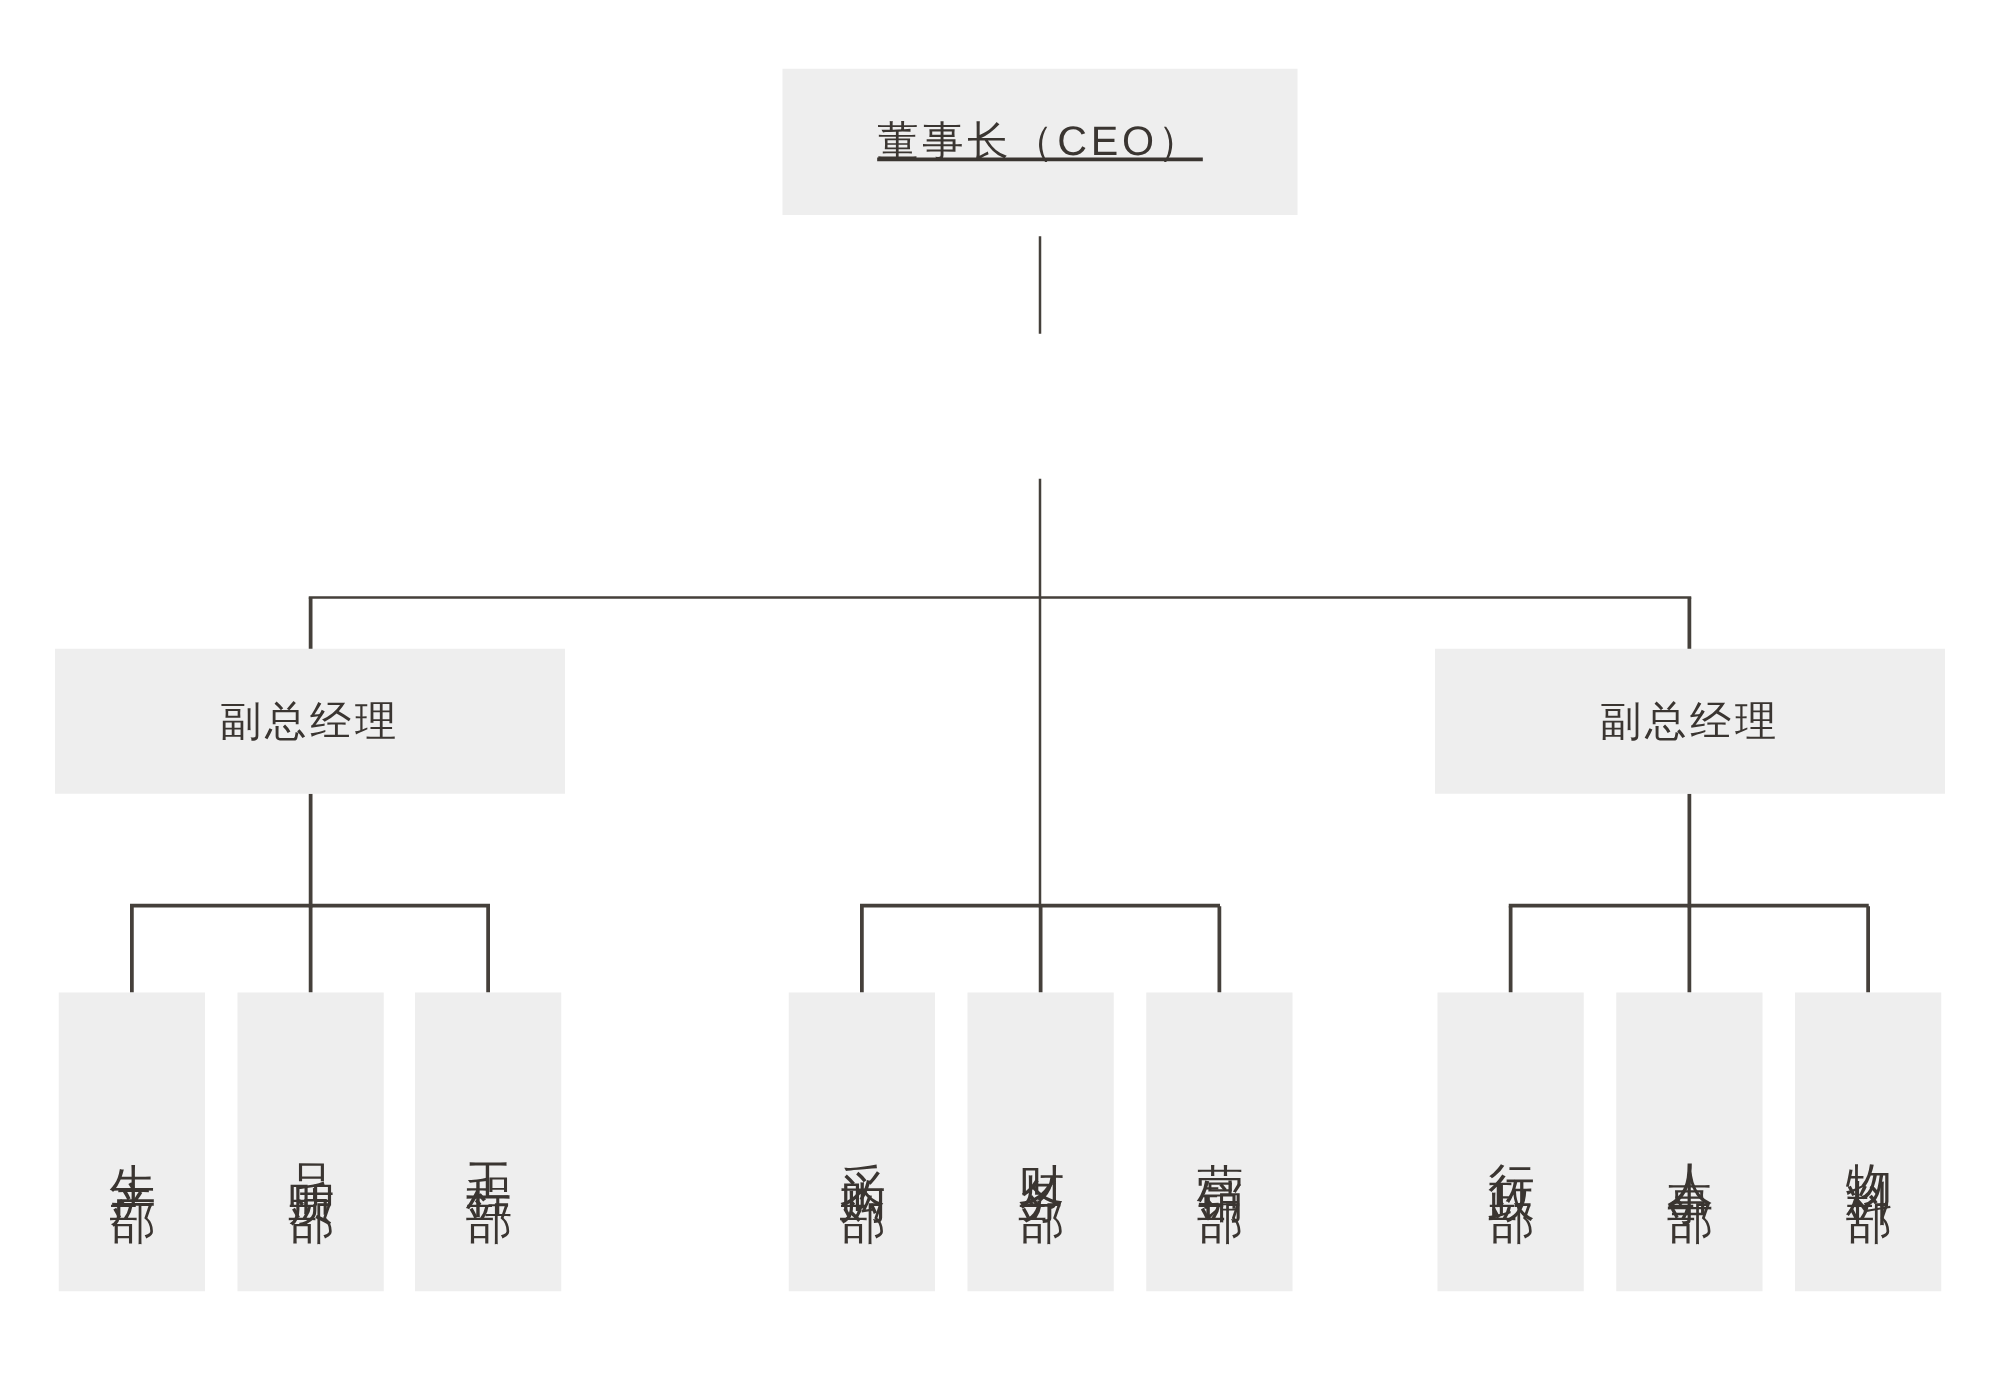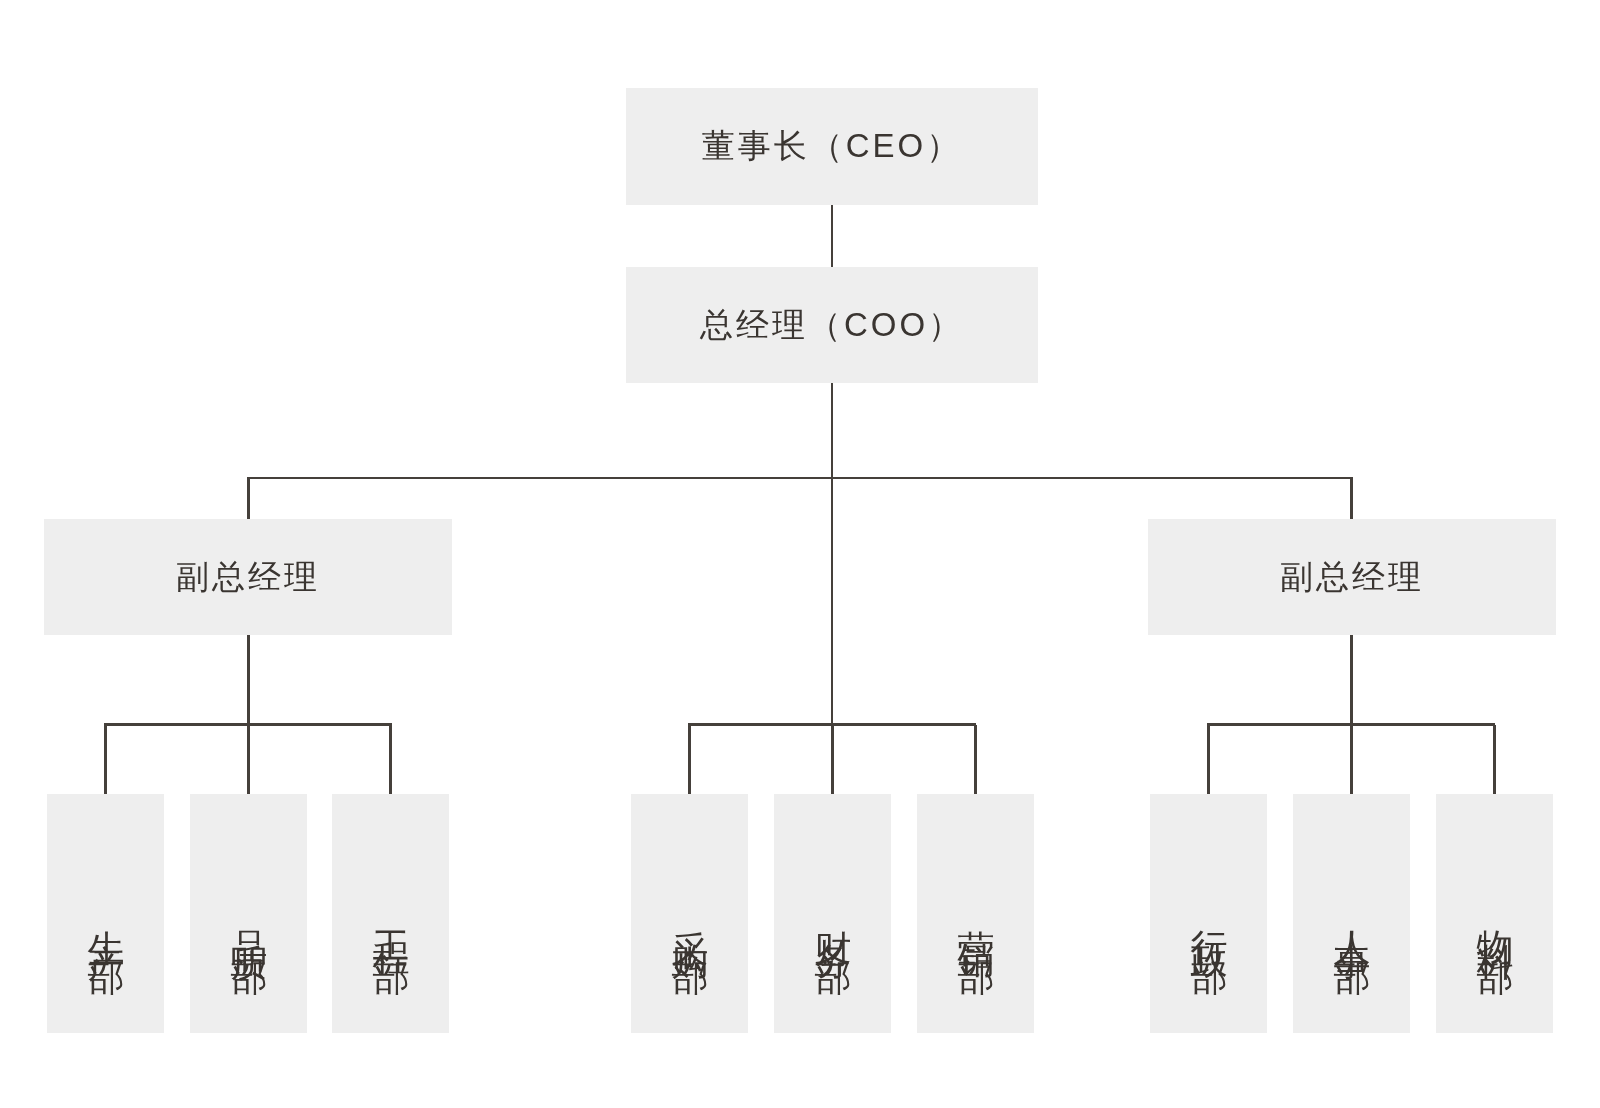--- a/index.html
+++ b/index.html
@@ -73,27 +73,24 @@
   <div class="line v" style="left:104.25px;  top:724.5px; height:69.5px;"></div>
   <div class="line v" style="left:247.25px;  top:724.5px; height:69.5px;"></div>
   <div class="line v" style="left:389.25px;  top:724.5px; height:69.5px;"></div>
   <div class="line v" style="left:688.25px;  top:724.5px; height:69.5px;"></div>
   <div class="line v" style="left:831.25px;  top:724.5px; height:69.5px;"></div>
   <div class="line v" style="left:974.25px;  top:724.5px; height:69.5px;"></div>
   <div class="line v" style="left:1207.25px; top:724.5px; height:69.5px;"></div>
   <div class="line v" style="left:1350.25px; top:724.5px; height:69.5px;"></div>
   <div class="line v" style="left:1493.25px; top:724.5px; height:69.5px;"></div>
 
-  <div class="node node-wide" style="left:626px; top:88px;">
+  <div class="node node-wide" style="left:626px; top:55px;text-decoration:underline;">
     <span>董事长（CEO）</span>
   </div>
 
-  <div class="node node-wide" style="left:626px; top:267px; height:116px;">
-    <span>总经理（COO）</span>
-  </div>
 
   <div class="node node-wide" style="left:44px; top:519px; width:408px; height:116px;">
     <span>副总经理</span>
   </div>
   <div class="node node-wide" style="left:1148px; top:519px; width:408px; height:116px;">
     <span>副总经理</span>
   </div>
 
   <div class="node node-dept" style="left:47px;">
     <span class="vtext">生产部</span>

